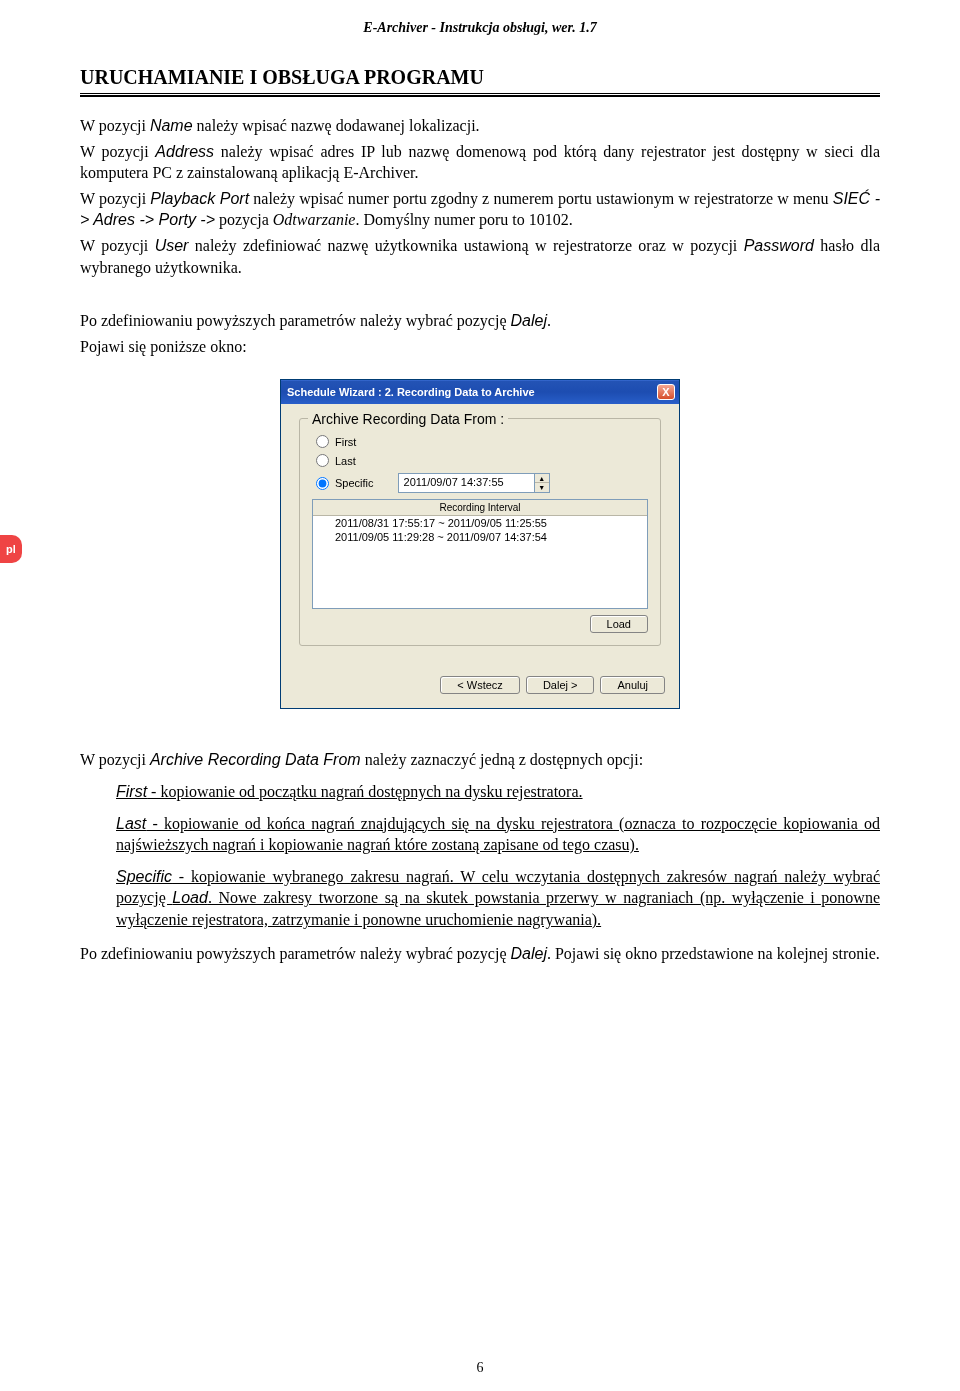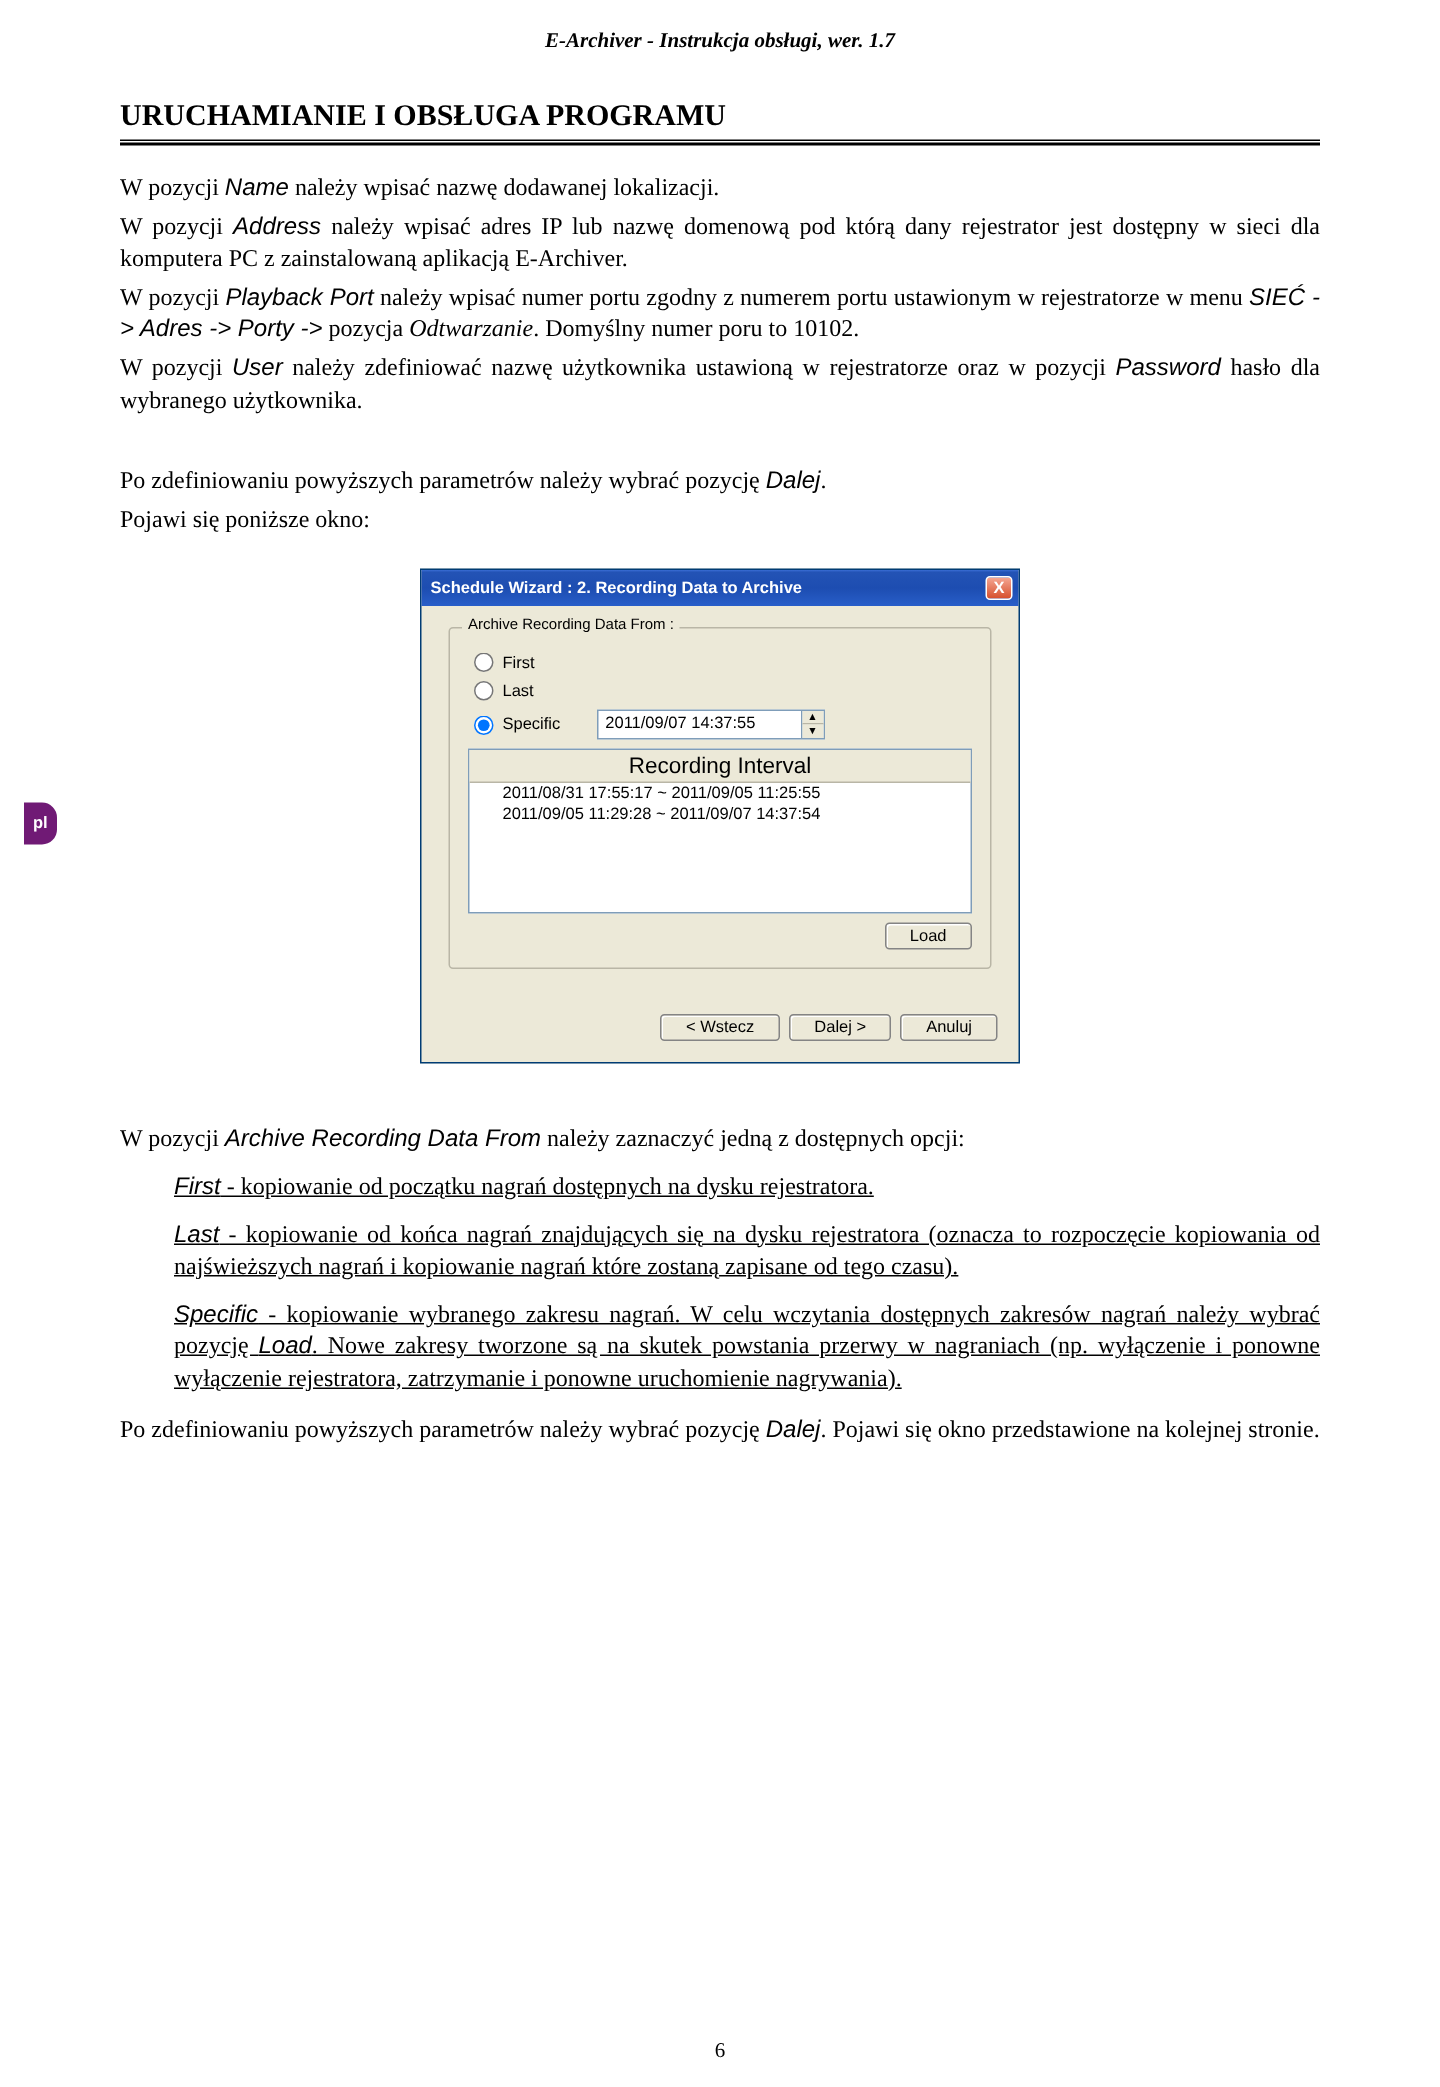--- a/index.html
+++ b/index.html
@@ -33,23 +33,23 @@
     border: 0;
     border-top: 3px double #000;
     border-bottom: 1px solid #000;
     height: 4px;
     margin-bottom: 18px;
   }
   .body-text p { margin-bottom: 4px; text-align: justify; line-height: 1.35; }
   .body-text p.spaced { margin-top: 32px; }
   .lang-tab {
     position: absolute;
-    left: 16px;
+    left: 0;
     top: 535px;
-    background: #701a75;
+    background: #ef4444;
     color: #fff;
     font-family: Arial, sans-serif;
     font-size: 11px;
     font-weight: bold;
     padding: 8px 6px;
     border-top-right-radius: 10px;
     border-bottom-right-radius: 10px;
   }
   .screenshot-wrap {
     display: flex;
@@ -91,21 +91,21 @@
     padding: 10px 12px 12px 12px;
     position: relative;
     margin-bottom: 6px;
     background: #ece9d8;
   }
   .group-title {
     position: absolute;
     top: -8px; left: 8px;
     background: #ece9d8;
     padding: 0 4px;
-    font-size: 10px;
+    font-size: 14px;
   }
   .radio-row {
     display: flex;
     align-items: center;
     gap: 6px;
     margin: 6px 0 6px 4px;
   }
   .radio-row input[type=radio] { margin: 0; }
   .specific-field {
     display: inline-flex;
@@ -123,21 +123,21 @@
     border: 1px solid #7f9db9;
     background: #fff;
     margin-top: 6px;
     height: 110px;
   }
   .interval-header {
     background: #ece9d8;
     border-bottom: 1px solid #b9b6a6;
     text-align: center;
     padding: 2px 0;
-    font-size: 15px;
+    font-size: 10px;
   }
   .interval-row { padding: 1px 22px; font-size: 11px; }
   .load-row { display:flex; justify-content:flex-end; margin-top:6px; }
   .win-btn {
     background: #ece9d8;
     border: 1px solid #848484;
     border-radius: 3px;
     padding: 2px 16px;
     font-family: Tahoma, Arial, sans-serif;
     font-size: 11px;

